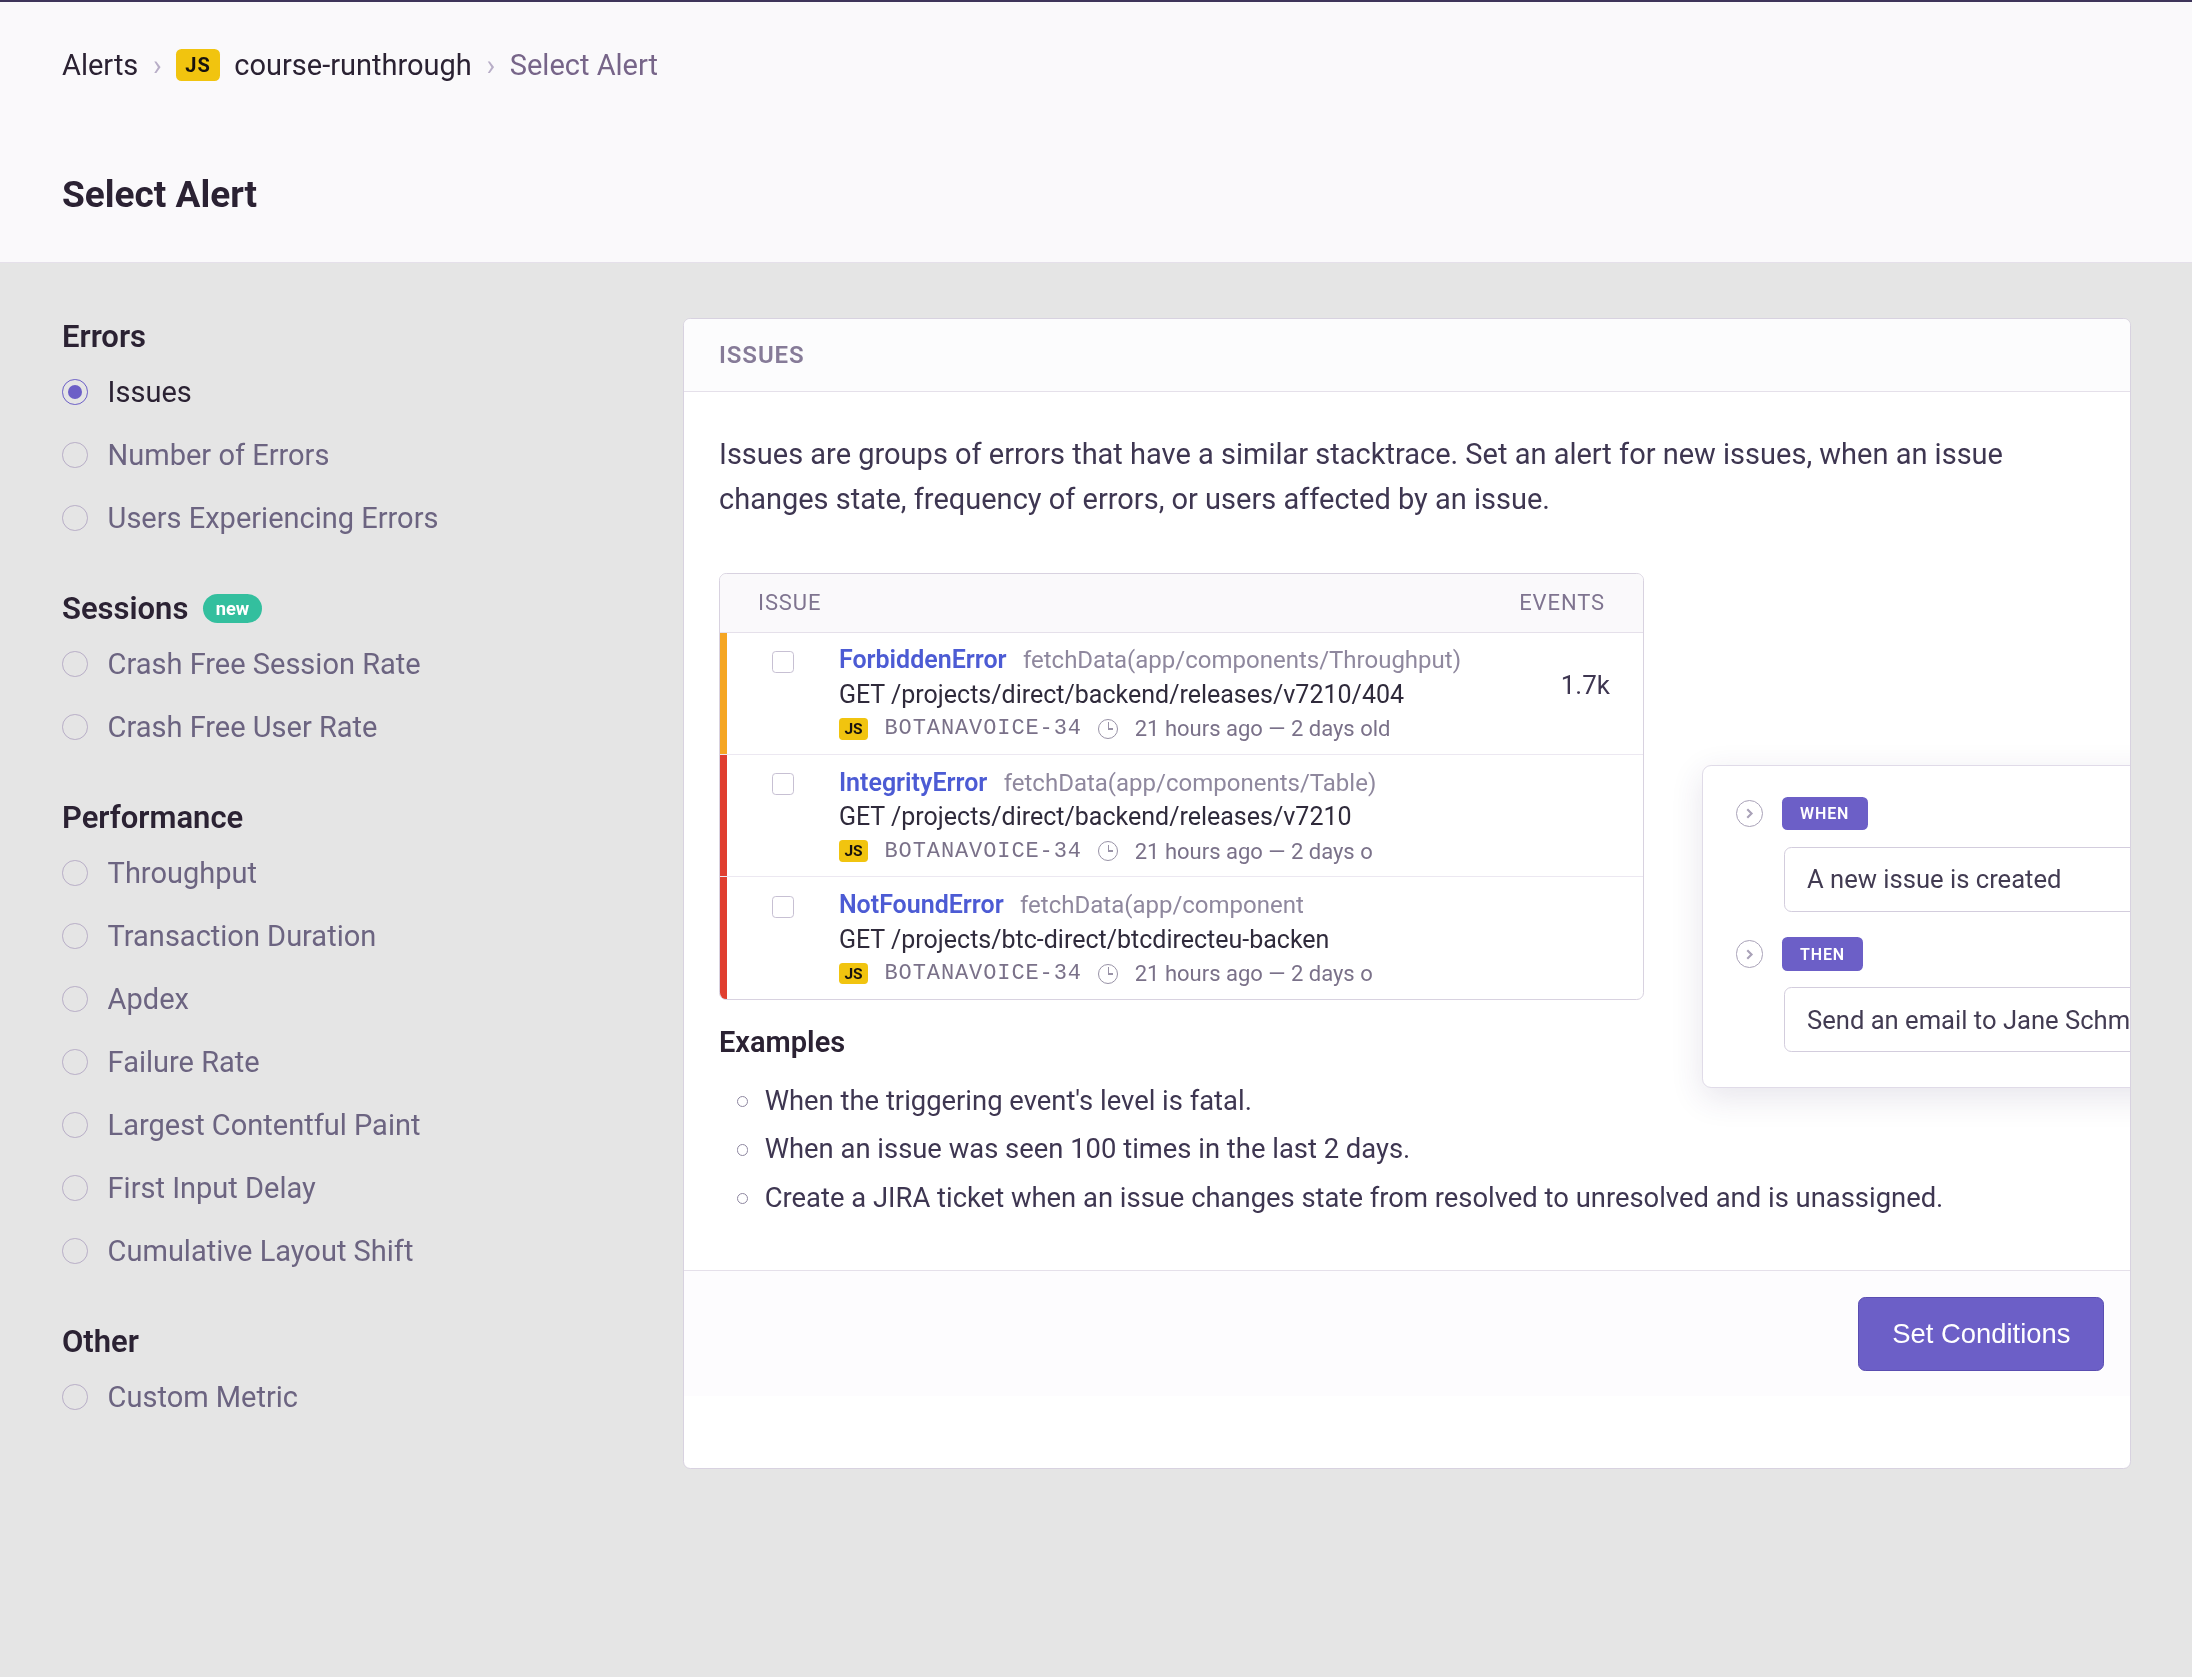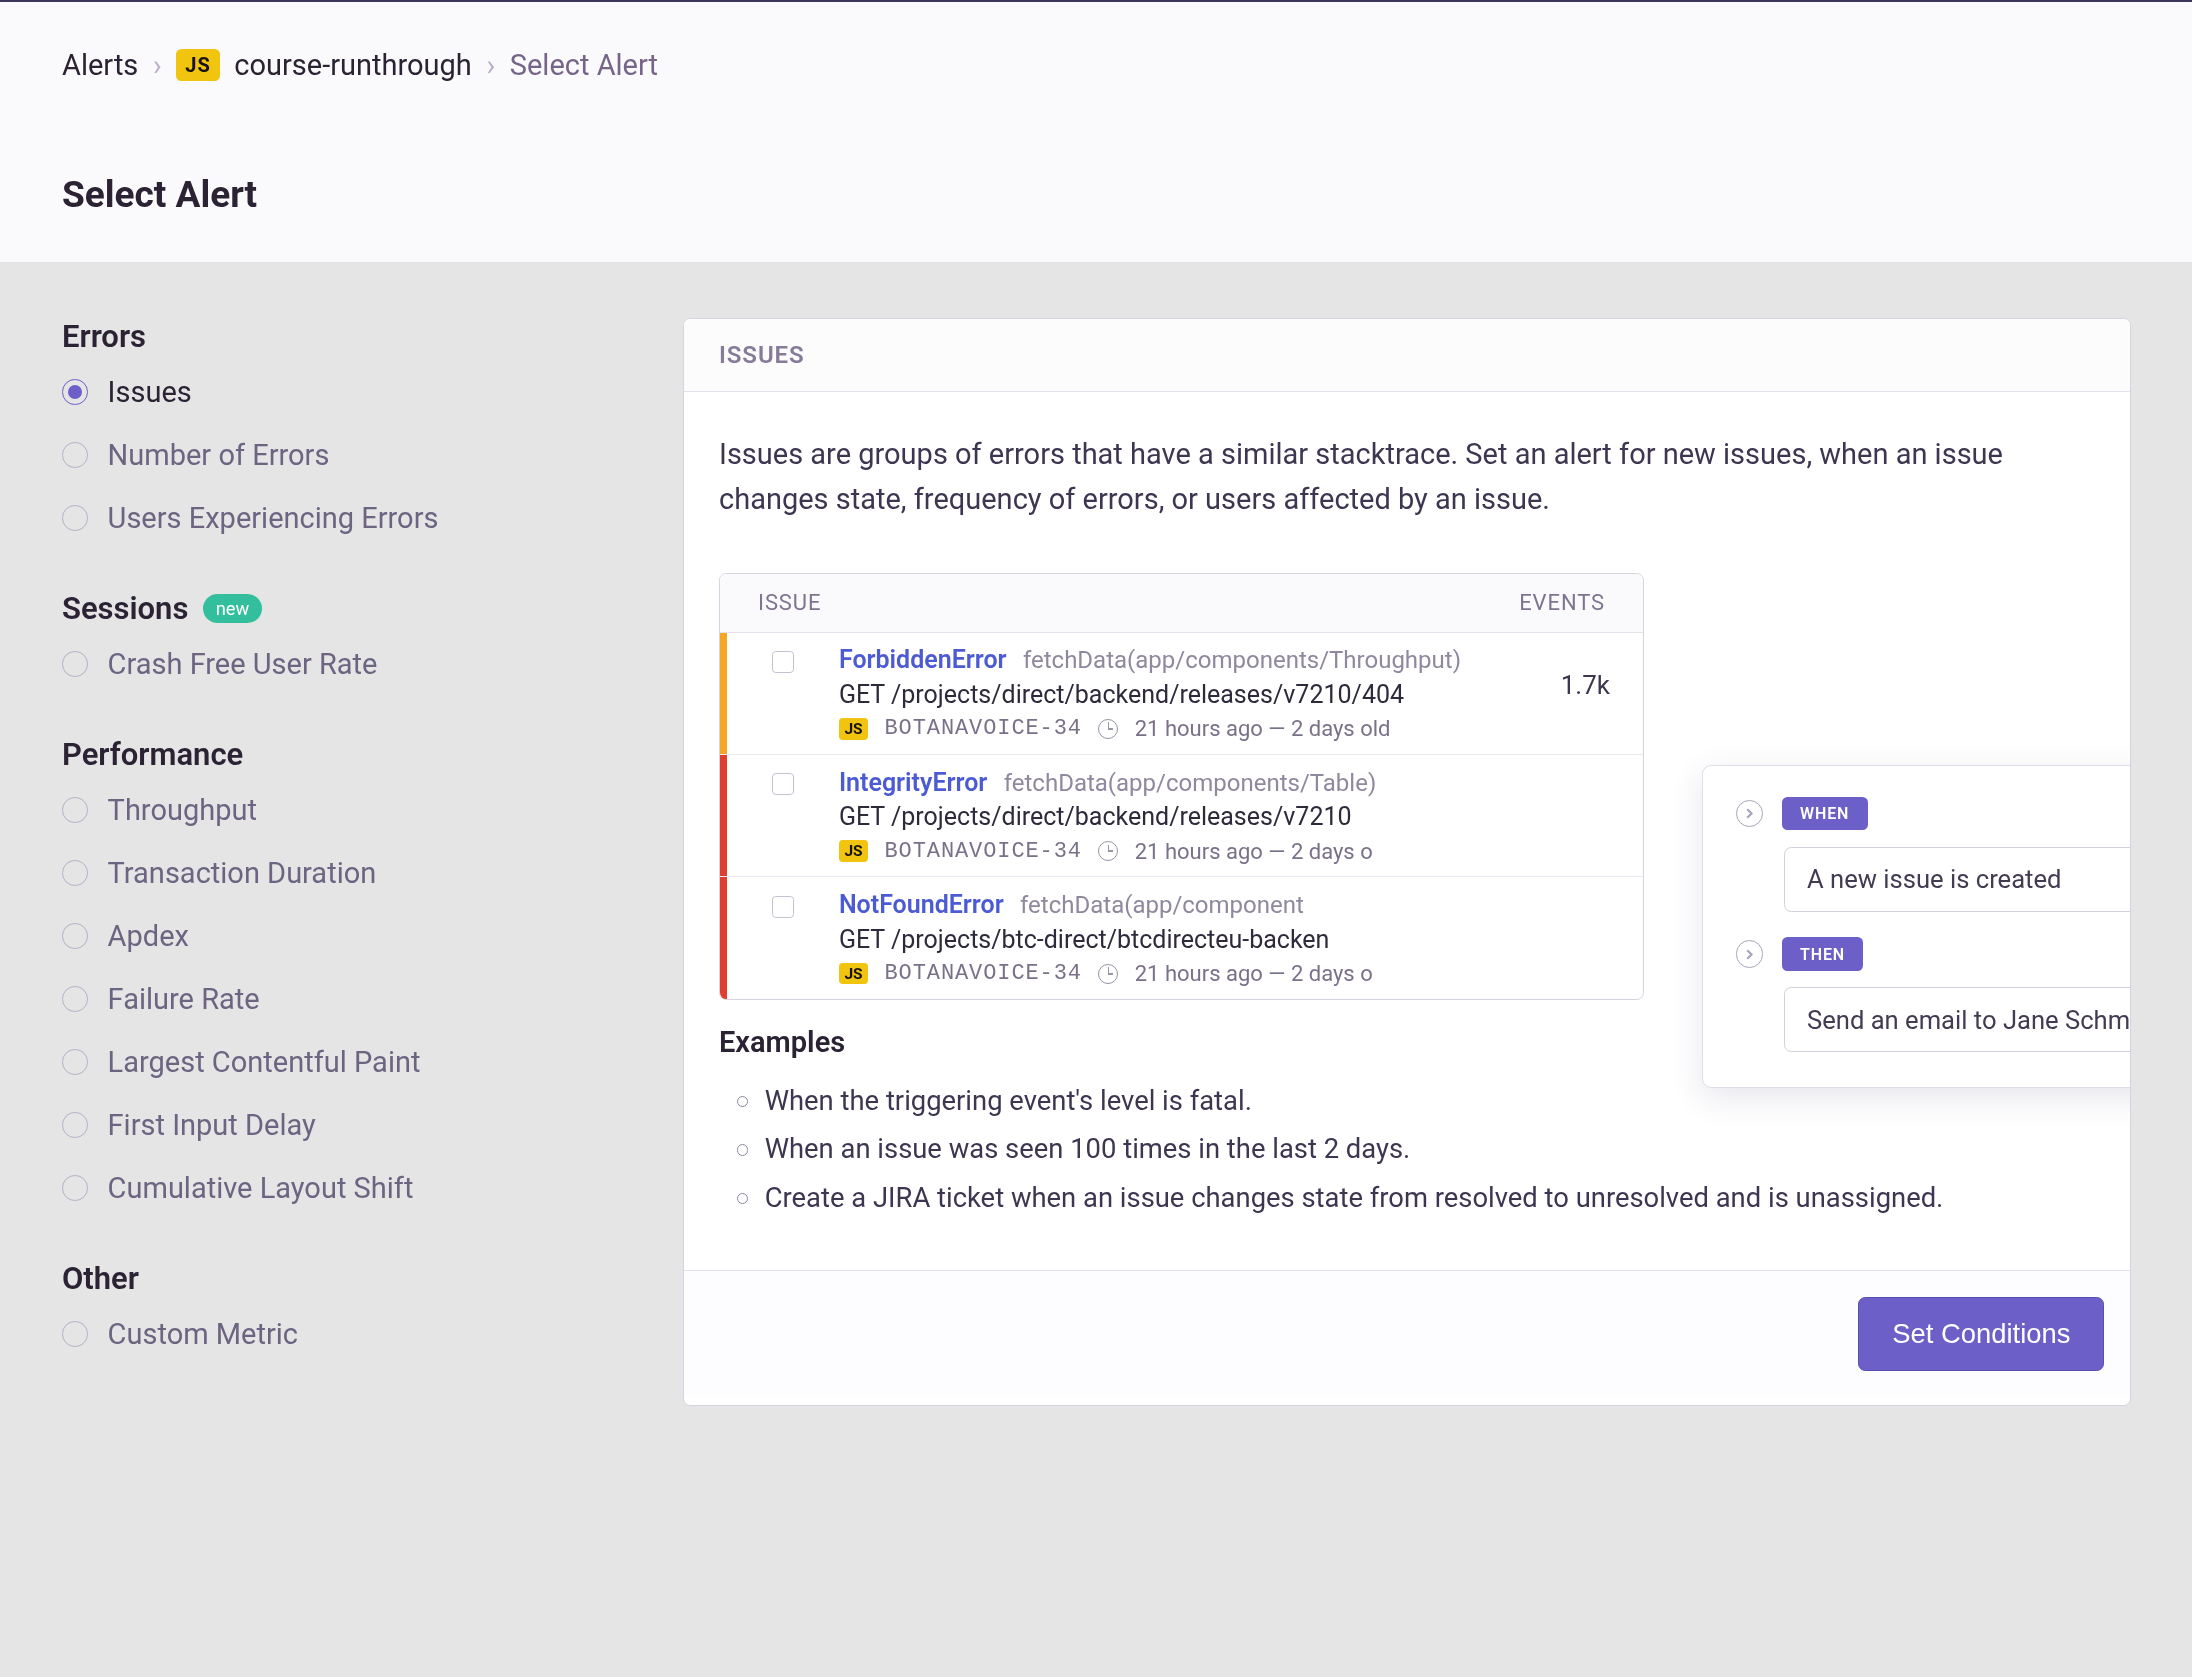--- a/index.html
+++ b/index.html
@@ -60,21 +60,21 @@
     color: #2b2233;
     margin-bottom: 20px;
     display: flex;
     align-items: center;
     gap: 14.6px;
   }
   .new-badge {
     background: #33bf9e;
     color: #fff;
     font-size: 18.3px;
-    font-weight: 400;
+    font-weight: 700;
     padding: 3.7px 12.8px 4.6px;
     border-radius: 18.3px;
   }
   .radio-row {
     display: flex;
     align-items: center;
     gap: 20px;
     cursor: pointer;
     margin-bottom: 29px;
   }
@@ -293,20 +293,24 @@
         </div>
       </div>
 
       <div class="side-group">
         <div class="side-heading">
           <span>Sessions</span>
           <span class="new-badge">new</span>
         </div>
         <div class="radio-row">
           <span class="radio"></span>
+          <span class="radio-label">Crash Free Session Rate</span>
+        </div>
+        <div class="radio-row">
+          <span class="radio"></span>
           <span class="radio-label">Crash Free User Rate</span>
         </div>
       </div>
 
       <div class="side-group">
         <div class="side-heading">
           <span>Performance</span>
         </div>
         <div class="radio-row">
           <span class="radio"></span>

